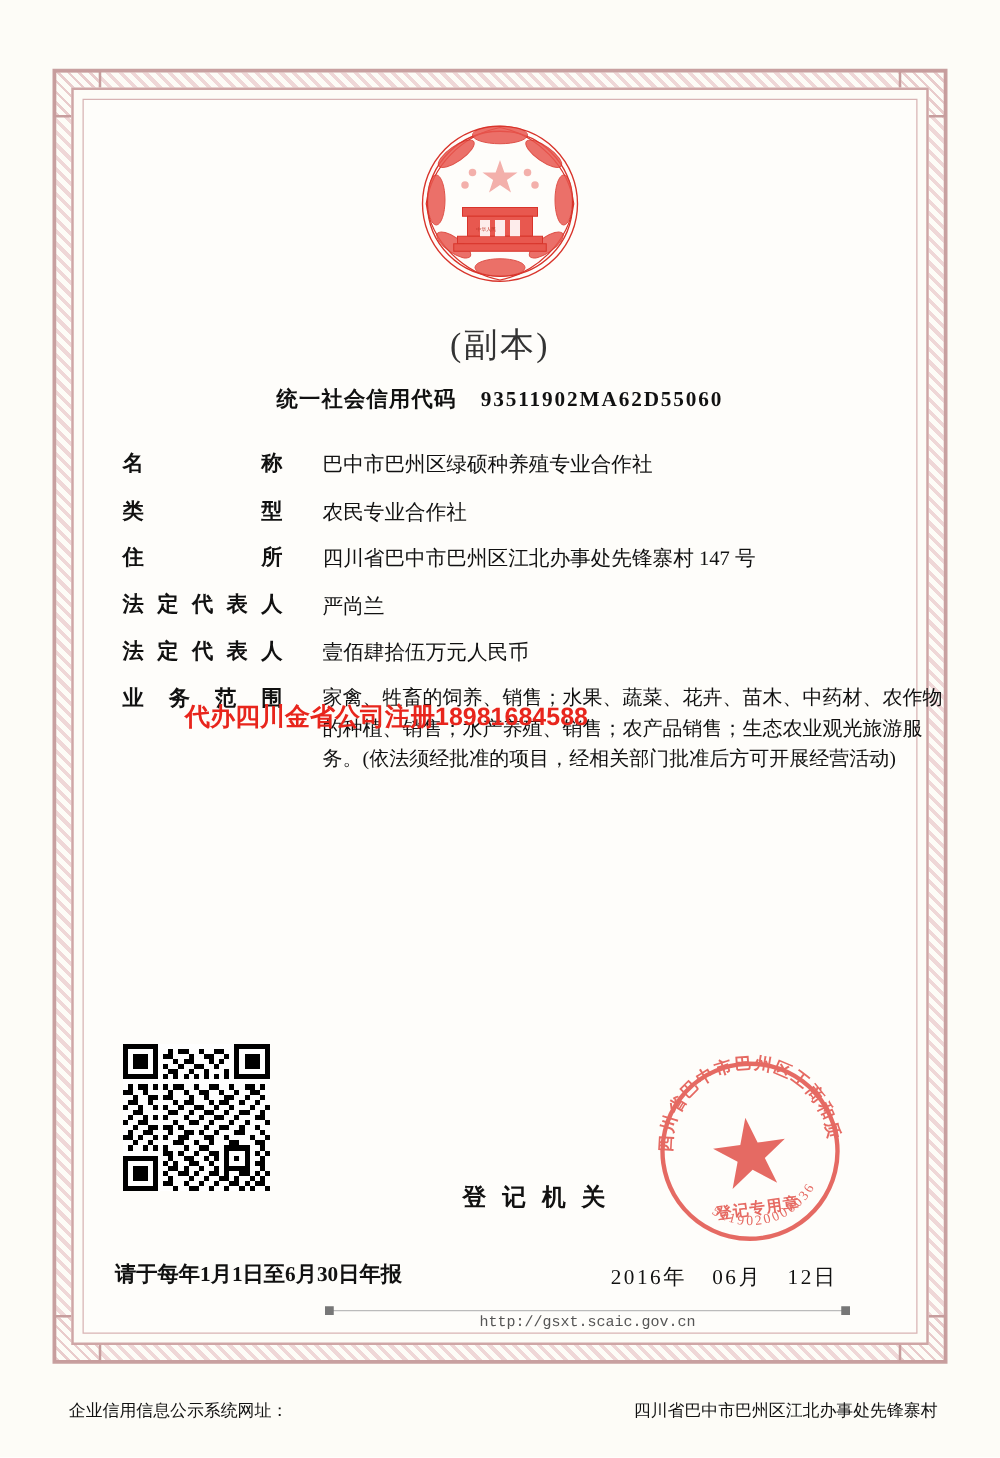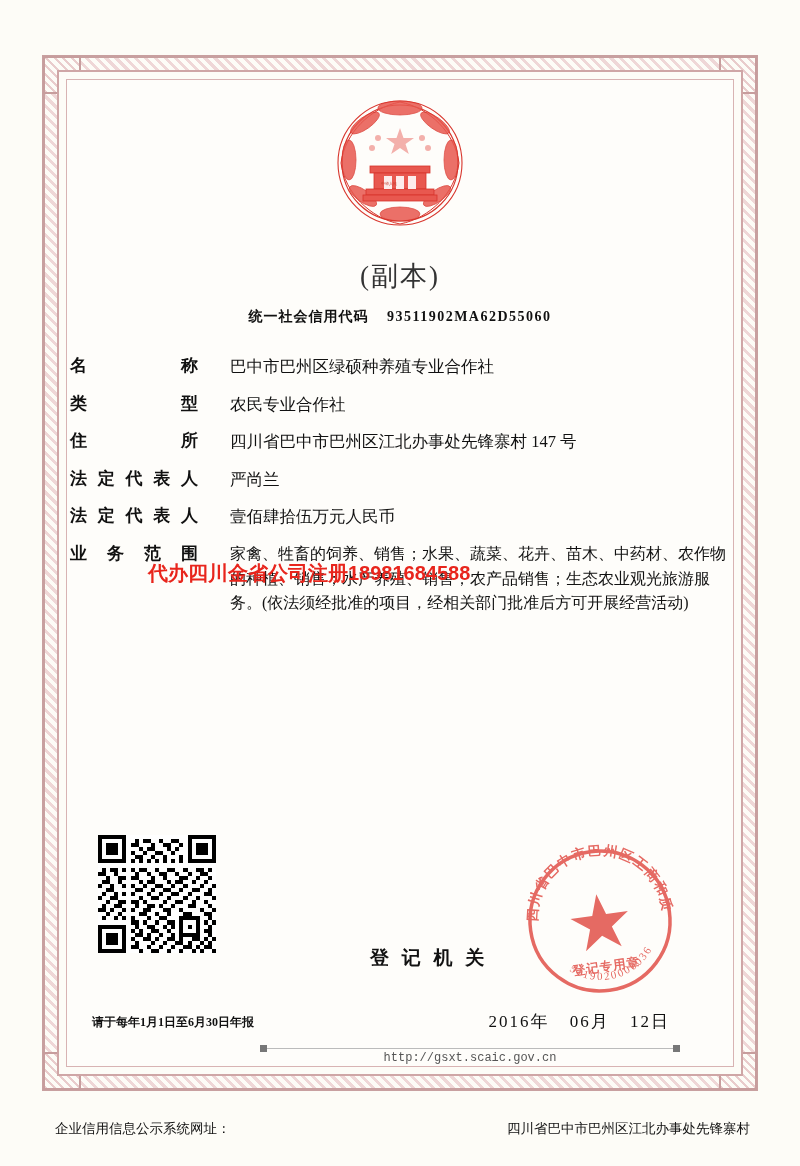--- a/index.html
+++ b/index.html
@@ -101,35 +101,36 @@
   .subtitle {
     text-align: center;
     font-size: 27px;
     color: #333;
     font-family: "Liberation Serif", serif;
     margin-top: 20px;
     letter-spacing: 2px;
   }
   .credit-code {
     text-align: center;
-    font-size: 14px;
+    font-size: 17px;
     font-weight: bold;
     color: #111;
     margin-top: 14px;
     letter-spacing: 1px;
   }
   .credit-code .code-num {
     font-family: "Liberation Serif", serif;
     letter-spacing: 1.5px;
   }
 
   table.fields {
     width: 100%;
     margin-top: 22px;
     border-collapse: collapse;
+    margin-left: 28px;
   }
   table.fields td {
     vertical-align: top;
     padding: 6px 0;
   }
   td.label {
     width: 160px;
     font-size: 17px;
     font-weight: bold;
     color: #111;
@@ -199,21 +200,21 @@
     bottom: 38px;
     font-size: 17px;
     color: #111;
     letter-spacing: 2px;
   }
 
   .report-note {
     position: absolute;
     left: 22px;
     bottom: 40px;
-    font-size: 12px;
+    font-size: 17px;
     color: #111;
     font-weight: bold;
   }
 
   .url-bar {
     position: absolute;
     left: 190px;
     bottom: 6px;
     width: 420px;
     text-align: center;

